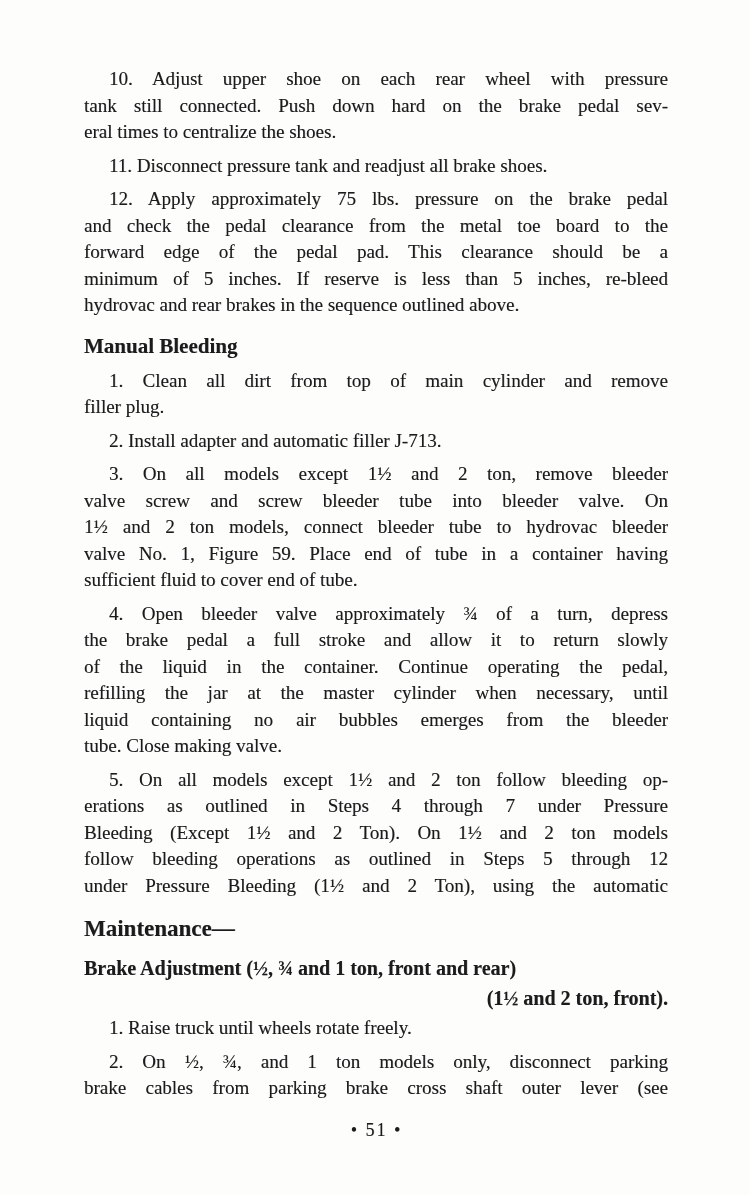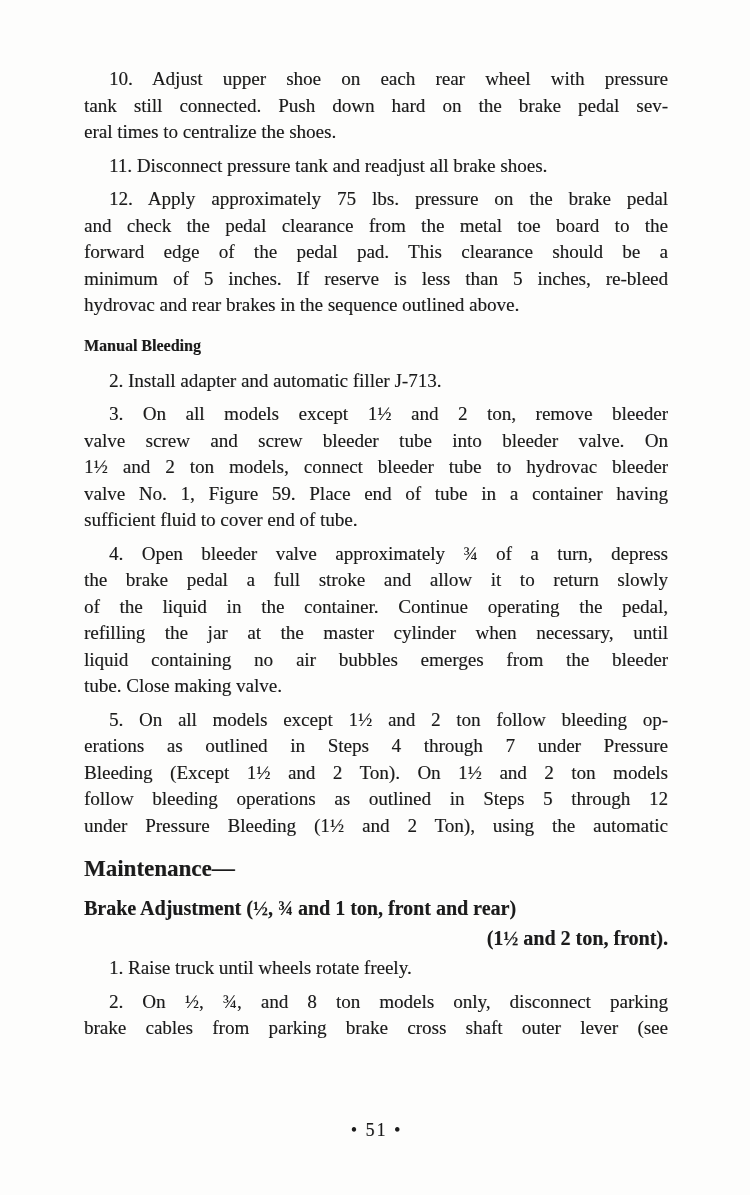--- a/index.html
+++ b/index.html
@@ -35,21 +35,21 @@
     max-height: 27px;
     overflow: hidden;
   }
   .line.last {
     text-align-last: left;
   }
   .para .line:first-child {
     text-indent: 25px;
   }
   .h-section {
-    font-size: 16px;
+    font-size: 21px;
     font-weight: 700;
     line-height: 26px;
     margin: 14px 0 9px 0;
   }
   .h-major {
     font-size: 23px;
     font-weight: 700;
     line-height: 28px;
     margin: 16px 0 10px 0;
   }
@@ -88,20 +88,24 @@
       </div>
       <div class="para">
         <div class="line">12. Apply approximately 75 lbs. pressure on the brake pedal</div>
         <div class="line">and check the pedal clearance from the metal toe board to the</div>
         <div class="line">forward edge of the pedal pad. This clearance should be a</div>
         <div class="line">minimum of 5 inches. If reserve is less than 5 inches, re-bleed</div>
         <div class="line last">hydrovac and rear brakes in the sequence outlined above.</div>
       </div>
       <div class="h-section">Manual Bleeding</div>
       <div class="para">
+        <div class="line">1. Clean all dirt from top of main cylinder and remove</div>
+        <div class="line last">filler plug.</div>
+      </div>
+      <div class="para">
         <div class="line last">2. Install adapter and automatic filler J-713.</div>
       </div>
       <div class="para">
         <div class="line">3. On all models except 1½ and 2 ton, remove bleeder</div>
         <div class="line">valve screw and screw bleeder tube into bleeder valve. On</div>
         <div class="line">1½ and 2 ton models, connect bleeder tube to hydrovac bleeder</div>
         <div class="line">valve No. 1, Figure 59. Place end of tube in a container having</div>
         <div class="line last">sufficient fluid to cover end of tube.</div>
       </div>
       <div class="para">
@@ -119,18 +123,18 @@
         <div class="line">follow bleeding operations as outlined in Steps 5 through 12</div>
         <div class="line">under Pressure Bleeding (1½ and 2 Ton), using the automatic</div>
       </div>
       <div class="h-major">Maintenance—</div>
       <div class="subhead">Brake Adjustment (½, ¾ and 1 ton, front and rear)</div>
       <div class="subhead centered">(1½ and 2 ton, front).</div>
       <div class="para">
         <div class="line last">1. Raise truck until wheels rotate freely.</div>
       </div>
       <div class="para">
-        <div class="line">2. On ½, ¾, and 8 ton models only, disconnect parking</div>
+        <div class="line">2. On ½, ¾, and 1 ton models only, disconnect parking</div>
         <div class="line">brake cables from parking brake cross shaft outer lever (see</div>
       </div>
     </div>
   <div class="footer">• 51 •</div>
 </div>
 
 </body></html>

